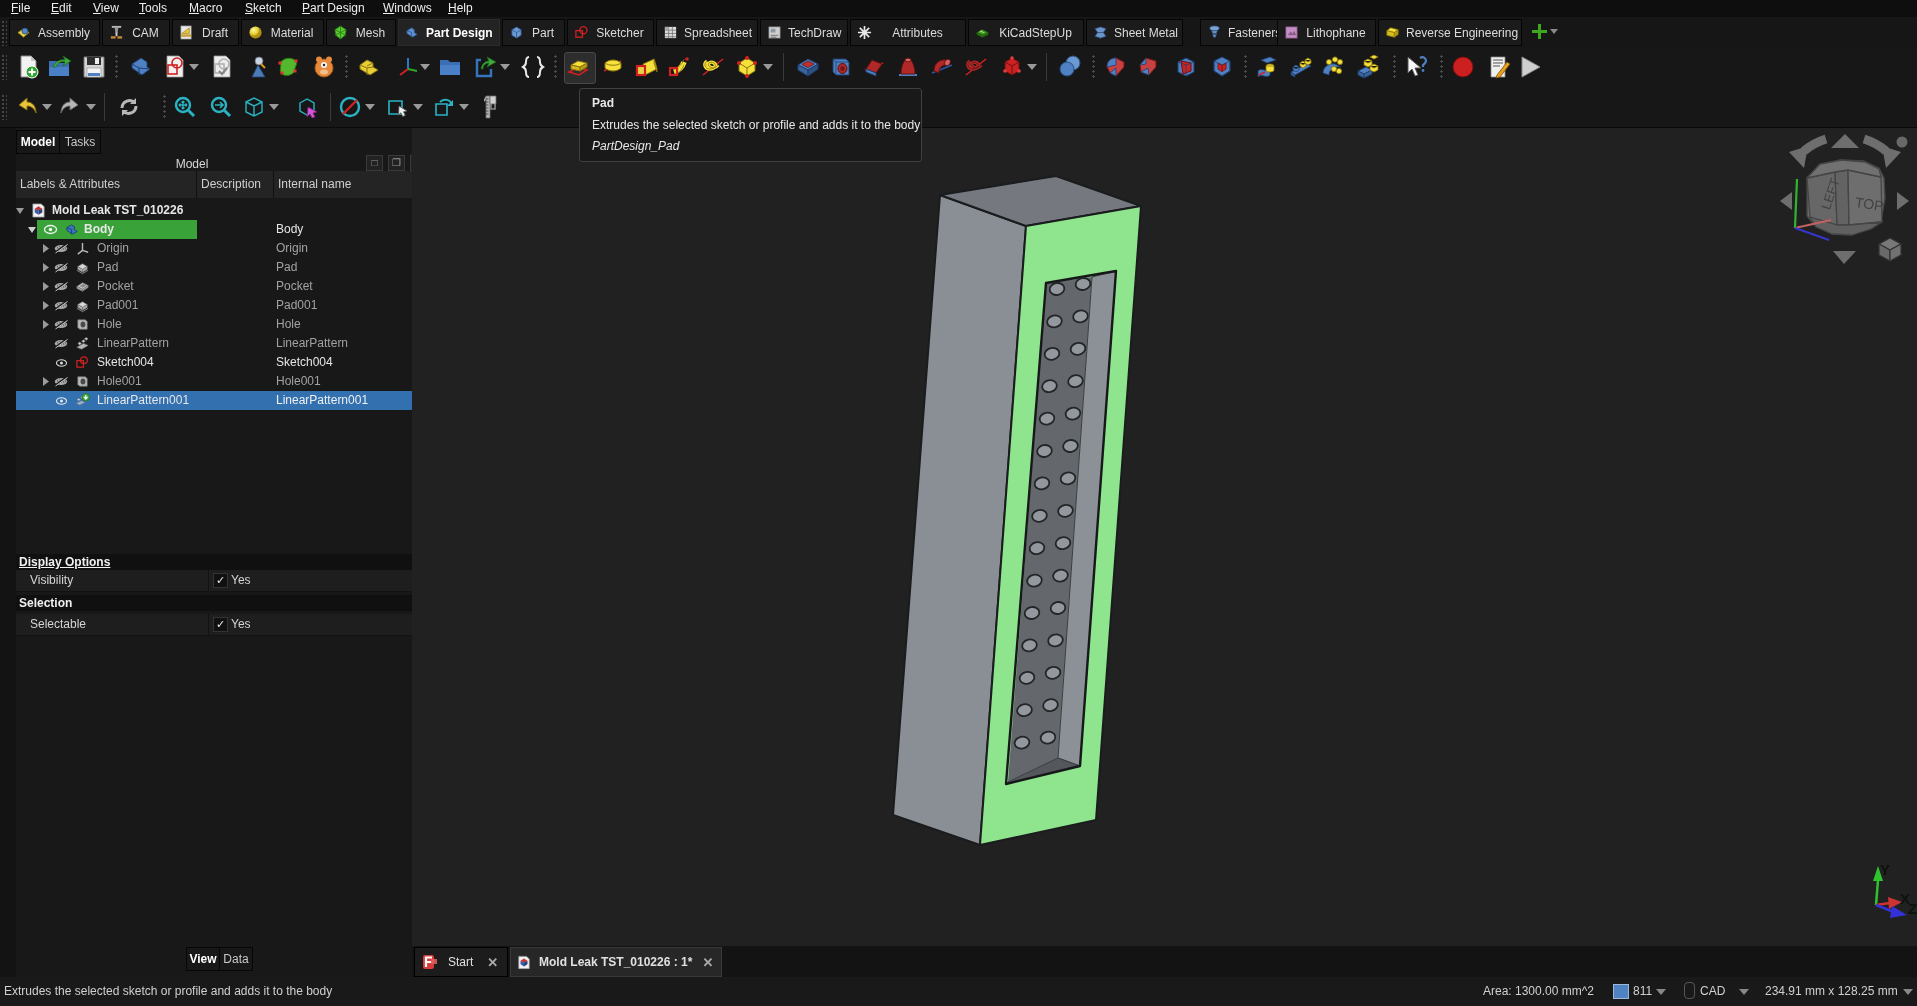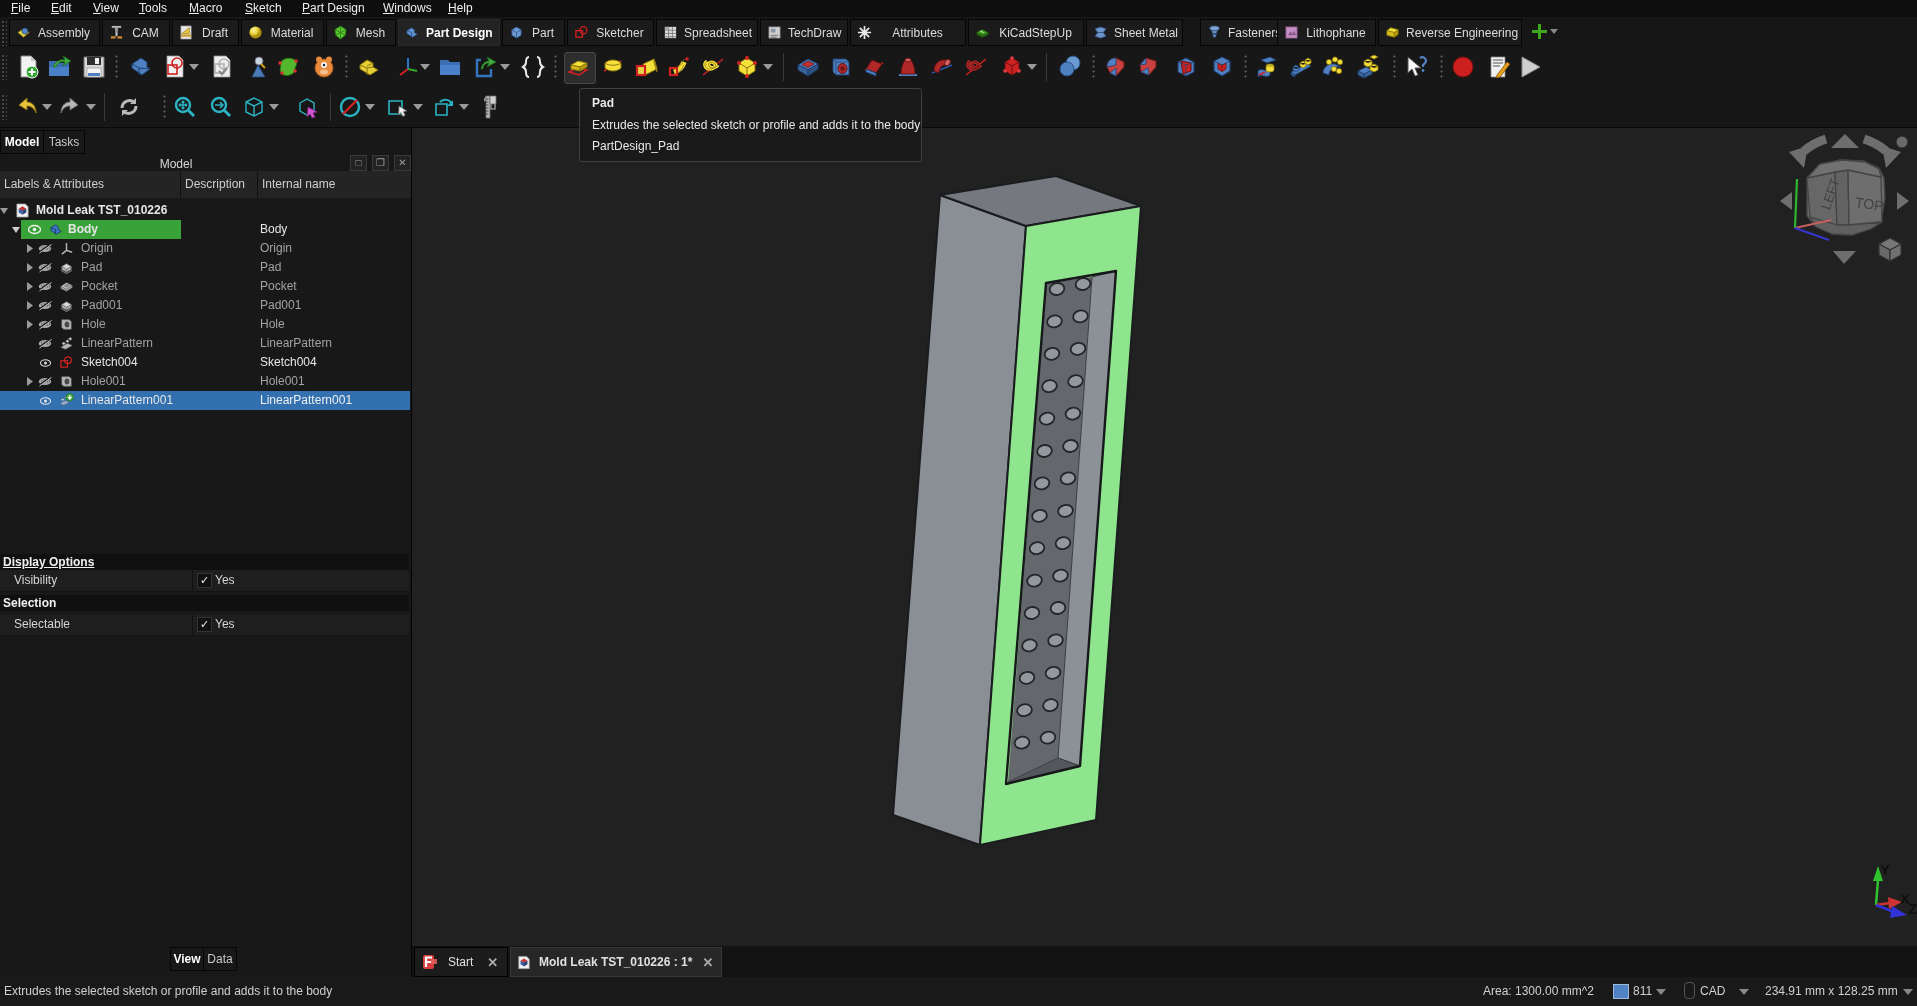--- a/index.html
+++ b/index.html
@@ -17,21 +17,21 @@
 .wbtab.act{background:#232323;border-color:#2a2a2a;font-weight:bold;color:#fff;}
 
 #tb1{left:0;top:48px;width:1917px;height:39px;background:#171717;}
 #tb2{left:0;top:87px;width:1917px;height:40px;background:#171717;border-bottom:1px solid #0a0a0a;}
 .tbi{position:absolute;width:24px;height:24px;}
 .dd{position:absolute;width:0;height:0;border-left:5px solid transparent;border-right:5px solid transparent;border-top:6px solid #9a9a9a;}
 .sepdots{position:absolute;width:5px;height:26px;background-image:radial-gradient(circle,#4a4a4a 1px,transparent 1.2px);background-size:5px 5px;}
 .sepline{position:absolute;width:1px;height:28px;background:#3a3a3a;}
 .handle{position:absolute;width:6px;height:26px;background-image:radial-gradient(circle,#454545 1px,transparent 1.2px);background-size:4px 4px;}
 
-#panel{left:0;top:128px;width:411px;height:849px;background:#181818;border-right:1px solid #040404;}
+#panel{left:16px;top:128px;width:411px;height:849px;background:#181818;border-right:1px solid #040404;}
 .ptab{position:absolute;font-size:12px;color:#c8c8c8;background:#181818;border:1px solid #060606;height:22px;line-height:22px;text-align:center;}
 #ptitle{position:absolute;left:0;top:26px;width:352px;height:20px;font-size:12px;color:#d8d8d8;text-align:center;line-height:20px;}
 .winbtn{position:absolute;top:27px;width:15px;height:14px;background:#222;border:1px solid #3a3a3a;color:#999;font-size:10px;line-height:13px;text-align:center;}
 .hdrcell{position:absolute;top:43px;height:27px;background:#242424;font-size:12px;color:#cfcfcf;line-height:27px;padding-left:4px;box-sizing:border-box;border-right:1px solid #111;}
 .trow{position:absolute;left:0;width:411px;height:19px;font-size:12px;line-height:19px;color:#a2a2a2;}
 .trow .nm{position:absolute;left:260px;}
 .tw{color:#e6e6e6;}
 
 .pgsec{position:absolute;left:0;width:409px;height:16px;background:#101010;color:#f0f0f0;font-weight:bold;font-size:12px;line-height:16px;padding-left:3px;box-sizing:border-box;}
 .pgrow{position:absolute;left:0;width:409px;height:21px;background:#1e1e1e;border-bottom:1px solid #121212;font-size:12px;color:#d5d5d5;line-height:21px;}
@@ -817,14 +817,14 @@
   <span class="dd" style="left:1656px;top:12px;border-top-color:#888;"></span>
   <span style="position:absolute;left:1684px;top:5px;width:9px;height:15px;border:1px solid #555;border-radius:4px;"></span>
   <span style="position:absolute;left:1700px;top:7px;">CAD</span>
   <span class="dd" style="left:1739px;top:12px;border-top-color:#888;"></span>
   <span style="position:absolute;left:1765px;top:7px;">234.91 mm x 128.25 mm</span>
   <span class="dd" style="left:1903px;top:12px;border-top-color:#888;"></span>
 </div>
 <div id="tooltip" class="abs">
   <div style="position:absolute;left:12px;top:7px;font-weight:bold;">Pad</div>
   <div style="position:absolute;left:12px;top:29px;">Extrudes the selected sketch or profile and adds it to the body</div>
-  <div style="position:absolute;left:12px;top:50px;">PartDesign_Pad</div>
+  <div style="position:absolute;left:12px;top:50px;font-style:italic;">PartDesign_Pad</div>
 </div>
 
 </body></html>

